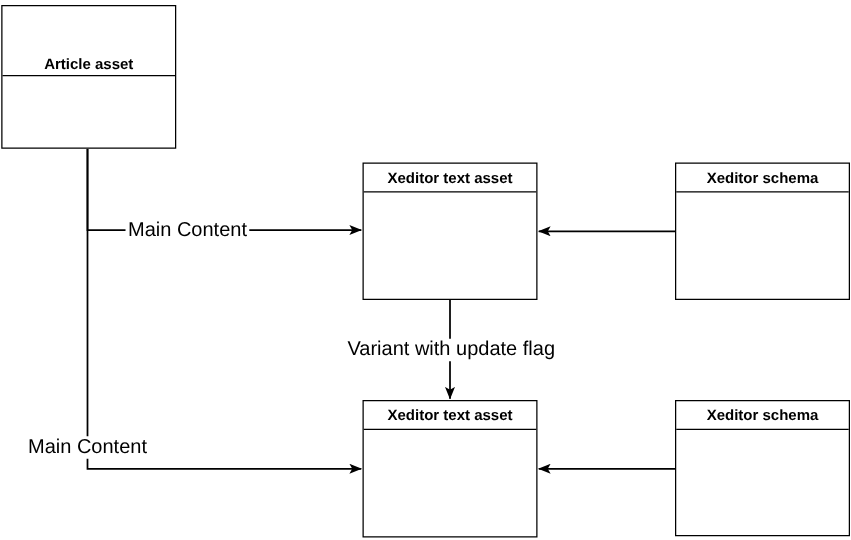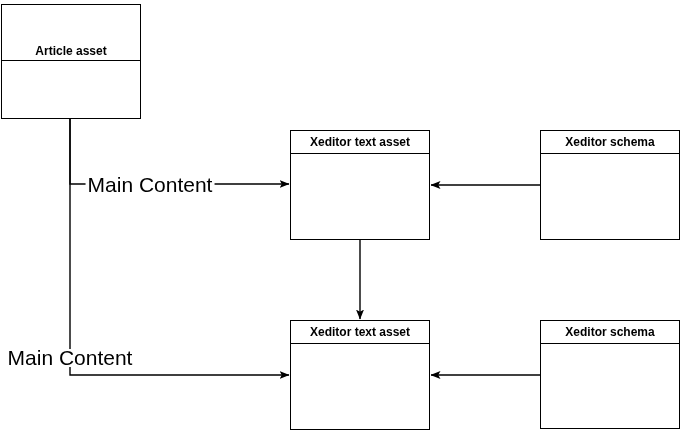--- a/index.html
+++ b/index.html
@@ -13,21 +13,21 @@
     border:1.4px solid #000;
   }
   .node-header{
     box-sizing:border-box;border-bottom:1.4px solid #000;
     display:flex;align-items:center;justify-content:center;
     font-weight:bold;font-size:12px;line-height:12px;white-space:nowrap;
   }
   .node-body{position:absolute;left:0;right:0;bottom:0;}
   .edge-label{
     position:absolute;transform:translate(-50%,-50%);
-    background:#ffffff;font-size:21px;line-height:18px;white-space:nowrap;
+    background:#ffffff;font-size:16px;line-height:18px;white-space:nowrap;
     padding:0 2px;color:#000;
   }
 </style>
 </head>
 <body>
 
 <div class="canvas">
 
   <svg class="edges" viewBox="0 0 681 432" xmlns="http://www.w3.org/2000/svg">
     <defs>
@@ -36,20 +36,21 @@
       </marker>
     </defs>
     <path d="M70,119 L70,184 L289,184" fill="none" stroke="#000" stroke-width="1.4" marker-end="url(#arrow)"></path>
     <path d="M70,119 L70,375 L289,375" fill="none" stroke="#000" stroke-width="1.4" marker-end="url(#arrow)"></path>
     <path d="M540,185 L431,185" fill="none" stroke="#000" stroke-width="1.4" marker-end="url(#arrow)"></path>
     <path d="M360,240 L360,319" fill="none" stroke="#000" stroke-width="1.4" marker-end="url(#arrow)"></path>
     <path d="M540,375 L431,375" fill="none" stroke="#000" stroke-width="1.4" marker-end="url(#arrow)"></path>
   </svg>
 
   <div class="edge-label" style="left:150px;top:185px;">Main Content</div>
+  <div class="edge-label" style="left:361px;top:280px;">Variant with update flag</div>
   <div class="edge-label" style="left:70px;top:358px;">Main Content</div>
 
   <div class="node" style="left:1px;top:4px;width:140px;height:115px;">
     <div class="node-header" style="height:20px;margin-top:36px;">Article asset</div>
     <div class="node-body"></div>
   </div>
 
   <div class="node" style="left:290px;top:130px;width:140px;height:110px;">
     <div class="node-header" style="height:23px;">Xeditor text asset</div>
     <div class="node-body"></div>

